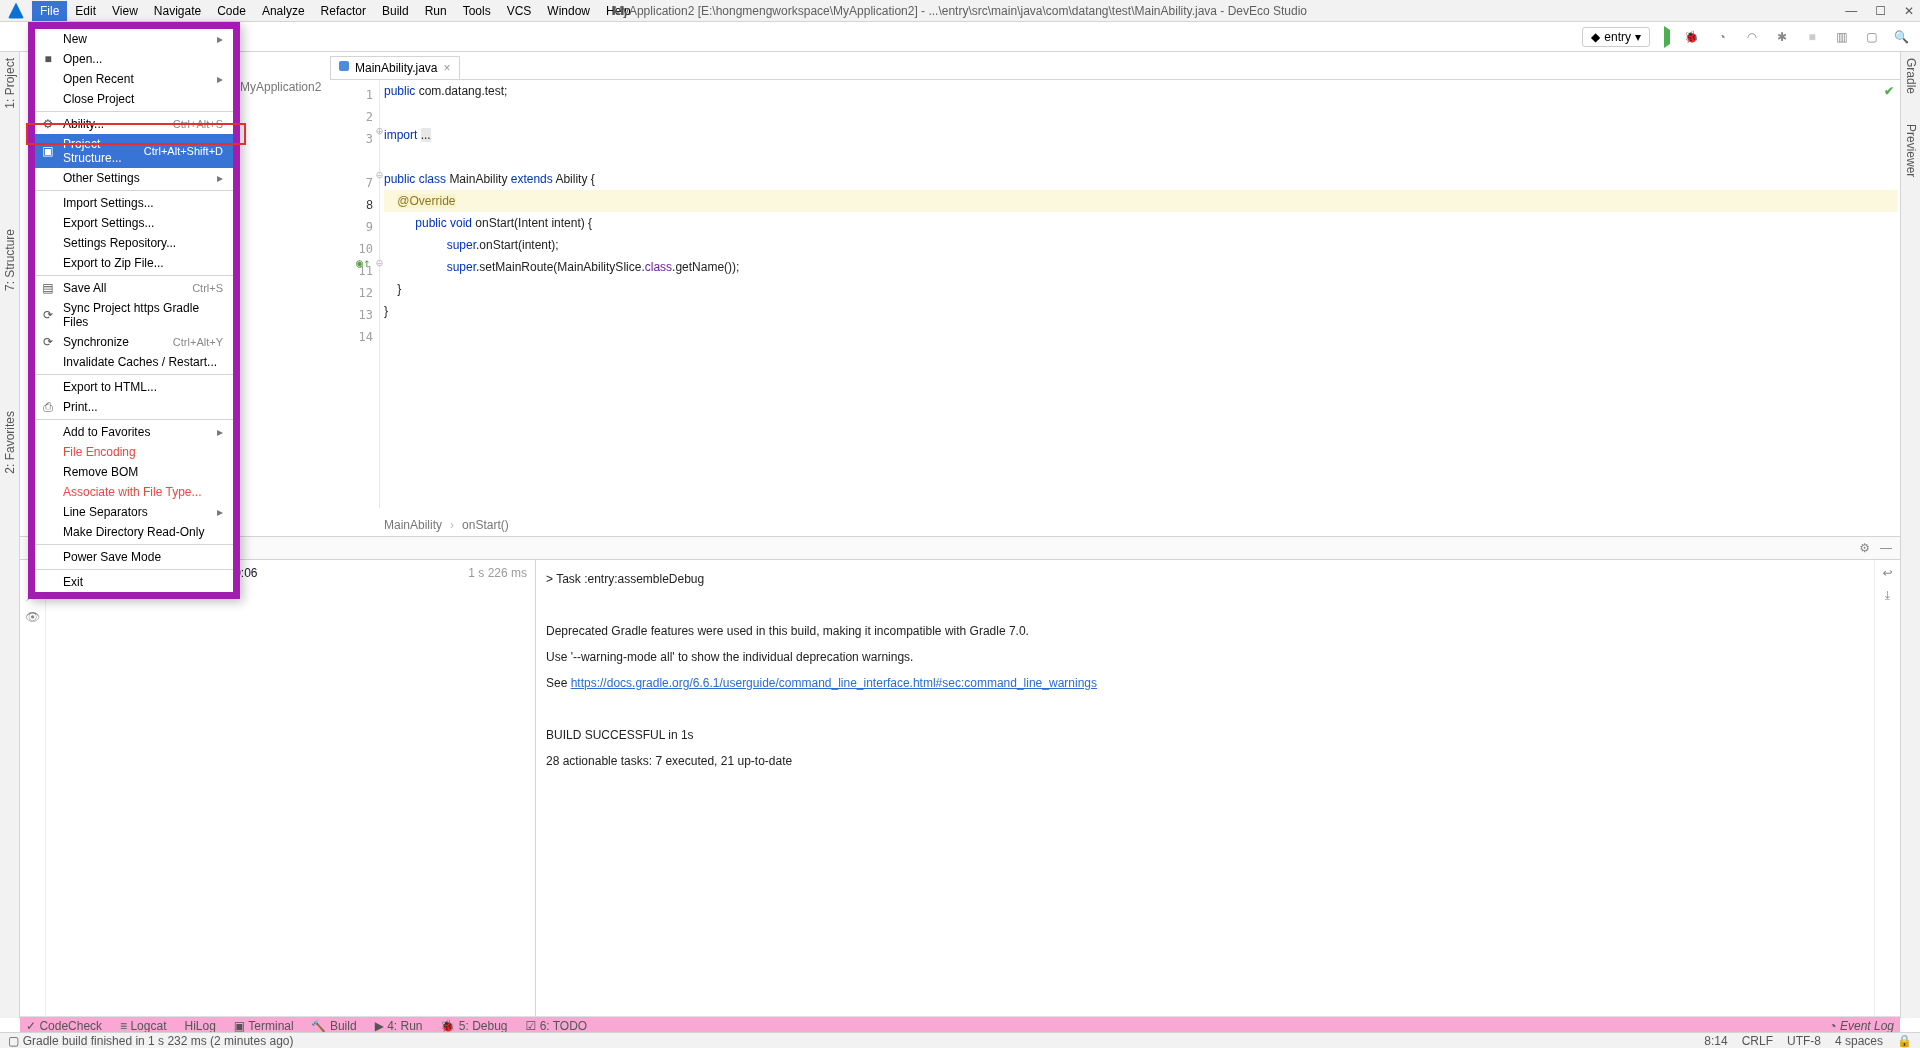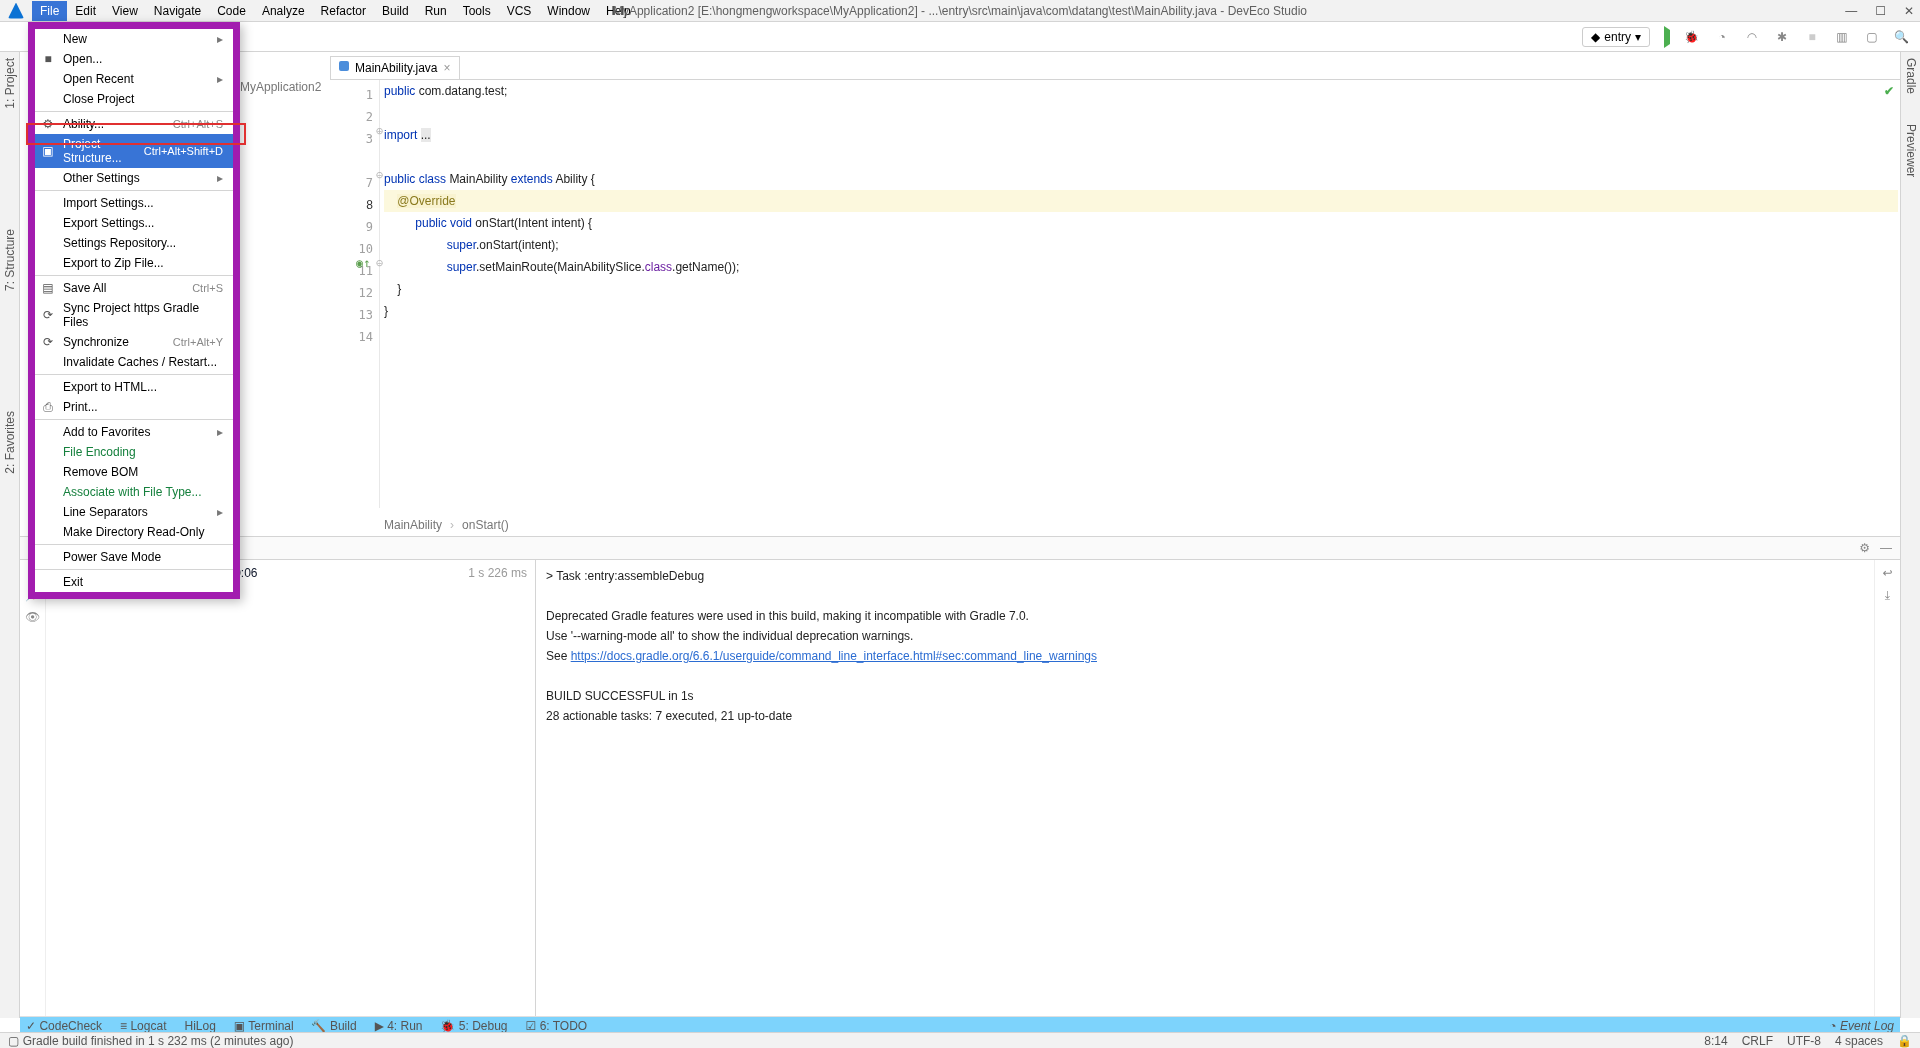--- a/index.html
+++ b/index.html
@@ -28,21 +28,21 @@
 
 .crumb { position:absolute; left:240px; top:80px; color:#777; }
 
 
 .dropdown { position:absolute; left:28px; top:22px; width:212px; background:#fff; border:7px solid #a21caf; box-shadow:3px 3px 10px rgba(0,0,0,.25); z-index:900; }
 .dropdown .mi { display:flex; align-items:center; justify-content:space-between; padding:3px 10px 3px 28px; position:relative; }
 .dropdown .mi.sel { background:#3874d6; color:#fff; }
 .dropdown .sep { height:1px; background:#d4d4d4; margin:2px 0; }
 .dropdown .mi .sc { color:#888; font-size:11px; }
 .dropdown .mi.sel .sc { color:#fff; }
-.dropdown .mi.dis { color:#15803d; }
+.dropdown .mi.dis { color:#ef4444; }
 .dropdown .mi .ic { position:absolute; left:6px; width:14px; text-align:center; color:#555; }
 .dropdown .mi.sel .ic { color:#fff; }
 .arrow::after { content:"▸"; color:#777; }
 .highlight-box { position:absolute; left:26px; top:123px; width:220px; height:22px; border:2px solid #e03030; z-index:1000; pointer-events:none; }
 
 
 .tabs { position:absolute; left:330px; right:20px; top:56px; height:24px; border-bottom:1px solid #d4d4d4; display:flex; align-items:flex-end; }
 .tab { padding:4px 8px; border:1px solid #d4d4d4; border-bottom:none; background:#fff; display:flex; align-items:flex-start; gap:6px; }
 .tab .close { color:#999; }
 .tab .fi { width:10px;height:10px;background:#4b8ddb;border-radius:2px; }
@@ -67,26 +67,26 @@
 .build-header { position:absolute; left:20px; right:20px; bottom:488px; height:24px; border-top:1px solid #d4d4d4; border-bottom:1px solid #d4d4d4; background:#fafafa; display:flex; align-items:center; padding:0 8px; gap:10px; }
 .build-header .tabh { padding:2px 4px; color:#444; }
 .build-header .cx { color:#999; margin-left:-6px; }
 .build-header .right { margin-left:auto; display:flex; gap:10px; color:#888; }
 
 .build-body { position:absolute; left:20px; right:20px; bottom:30px; top:560px; display:flex; }
 .build-left-tools { width:26px; background:#fff; border-right:1px solid #eee; display:flex; flex-direction:column; align-items:center; gap:8px; padding-top:6px; color:#888; }
 .build-tree { width:490px; border-right:1px solid #d4d4d4; padding:6px 8px; font-size:12px; position:relative; }
 .build-tree .ok::before { content:"✔"; color:#4caf50; margin-right:4px; }
 .build-tree .tm { position:absolute; right:8px; top:6px; color:#9a9a9a; }
-.build-out { flex:1 1 auto; padding:6px 10px; font-family:Consolas,monospace; font-size:13px; line-height:20px; color:#222; white-space:pre; overflow:hidden; position:relative; }
+.build-out { flex:1 1 auto; padding:6px 10px; font-family:Consolas,monospace; font-size:13px; line-height:26px; color:#222; white-space:pre; overflow:hidden; position:relative; }
 .build-out a { color:#2b6cd2; text-decoration:underline; }
 .build-out-tools { width:26px; border-left:1px solid #eee; display:flex; flex-direction:column; align-items:center; gap:8px; padding-top:6px; color:#888; }
 
 
-.bottom-tools { position:absolute; left:20px; right:20px; bottom:14px; height:18px; display:flex; align-items:center; gap:18px; color:#555; background:#7dd3fc; padding:0 6px; border-top:1px solid #e0e0e0;}
+.bottom-tools { position:absolute; left:20px; right:20px; bottom:14px; height:18px; display:flex; align-items:center; gap:18px; color:#555; background:#f9a8d4; padding:0 6px; border-top:1px solid #e0e0e0;}
 .bottom-tools .r { margin-left:auto;font-style:italic; }
 .statusbar { position:absolute; left:0; right:0; bottom:0; height:16px; background:#f2f2f2; border-top:1px solid #d4d4d4; display:flex; align-items:center; padding:0 8px; color:#555; }
 .statusbar .r { margin-left:auto; display:flex; gap:14px; }
 
 
 .proj-item { position:absolute; left:46px; top:525px; color:#333; display:flex; align-items:center; gap:4px; }
 .proj-item .fi { width:10px;height:10px;background:#c98f3a;border-radius:2px; }
 </style>
 </head>
 <body>

